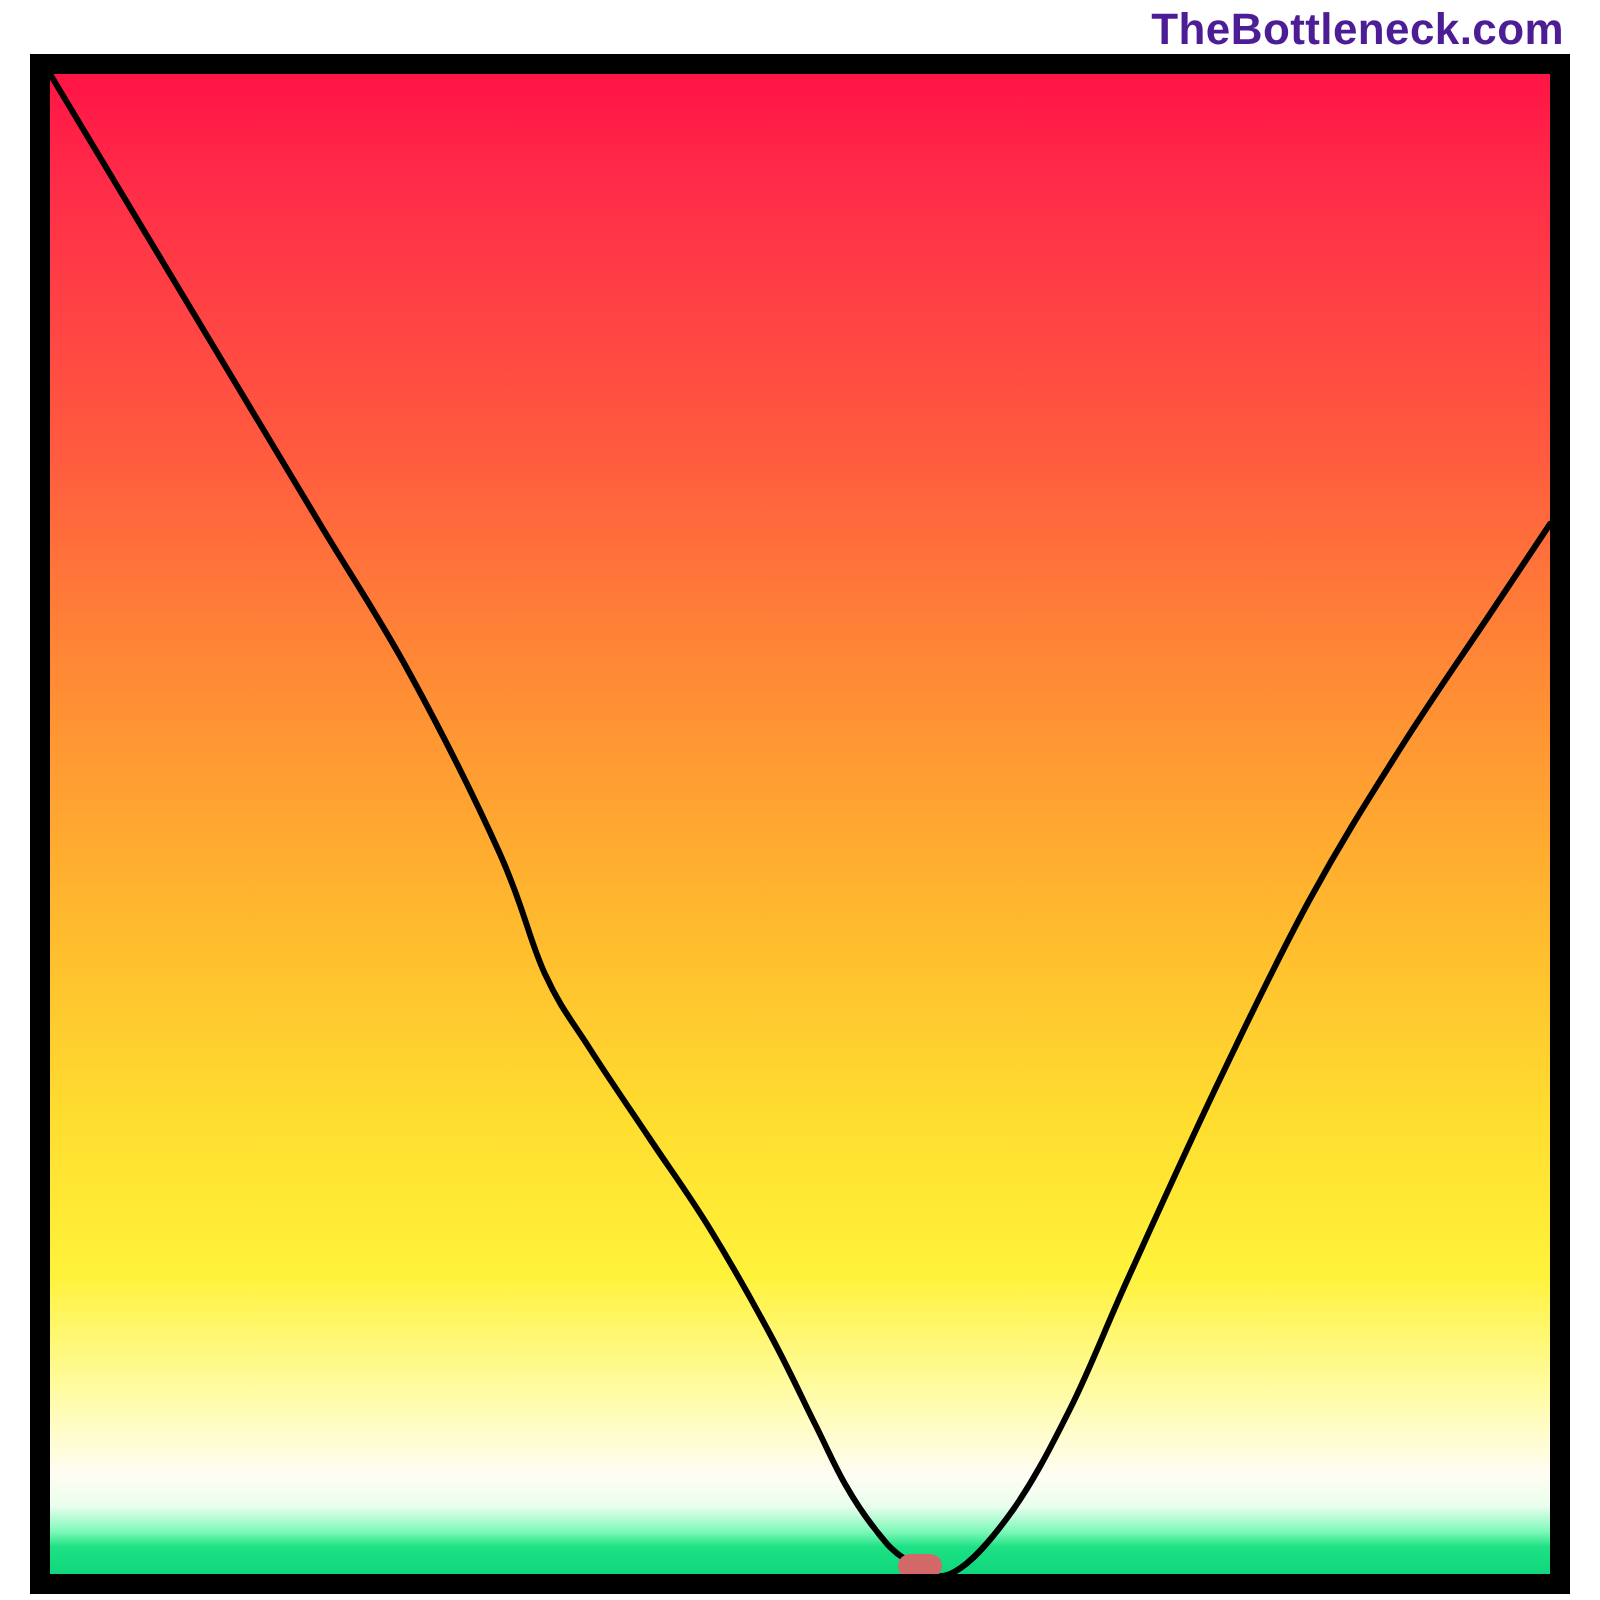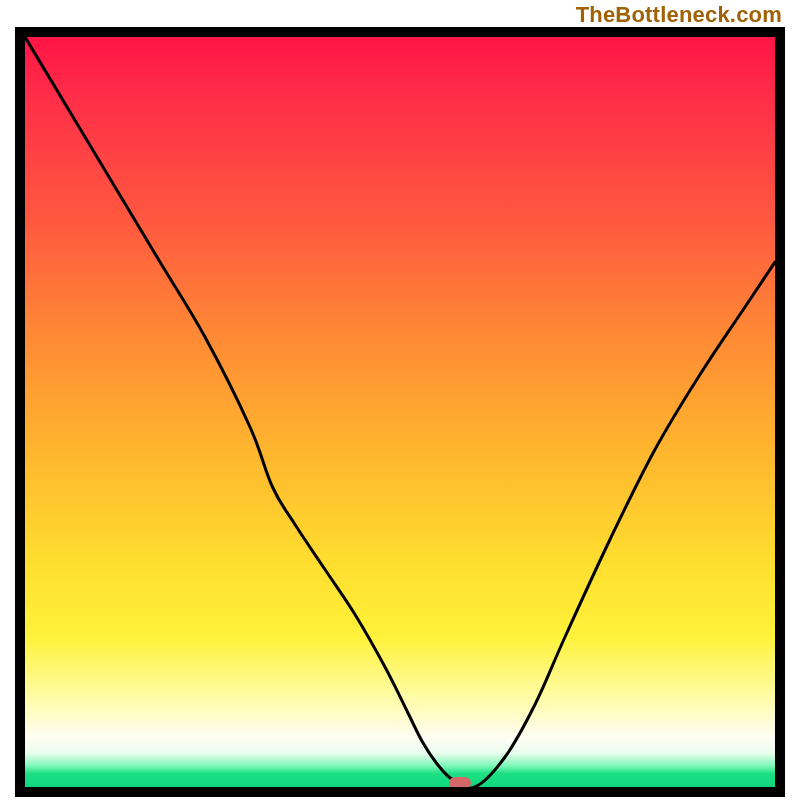--- a/index.html
+++ b/index.html
@@ -15,21 +15,21 @@
     position: relative;
     width: 800px;
     height: 800px;
   }
   .watermark {
     position: absolute;
     top: 2px;
     right: 18px;
     font-size: 22px;
     font-weight: 600;
-    color: #a16207;
+    color: #4c1d95;
     letter-spacing: 0.2px;
     z-index: 10;
   }
   .plot-outer {
     position: absolute;
     left: 15px;
     top: 27px;
     width: 770px;
     height: 770px;
     background: #000000;

